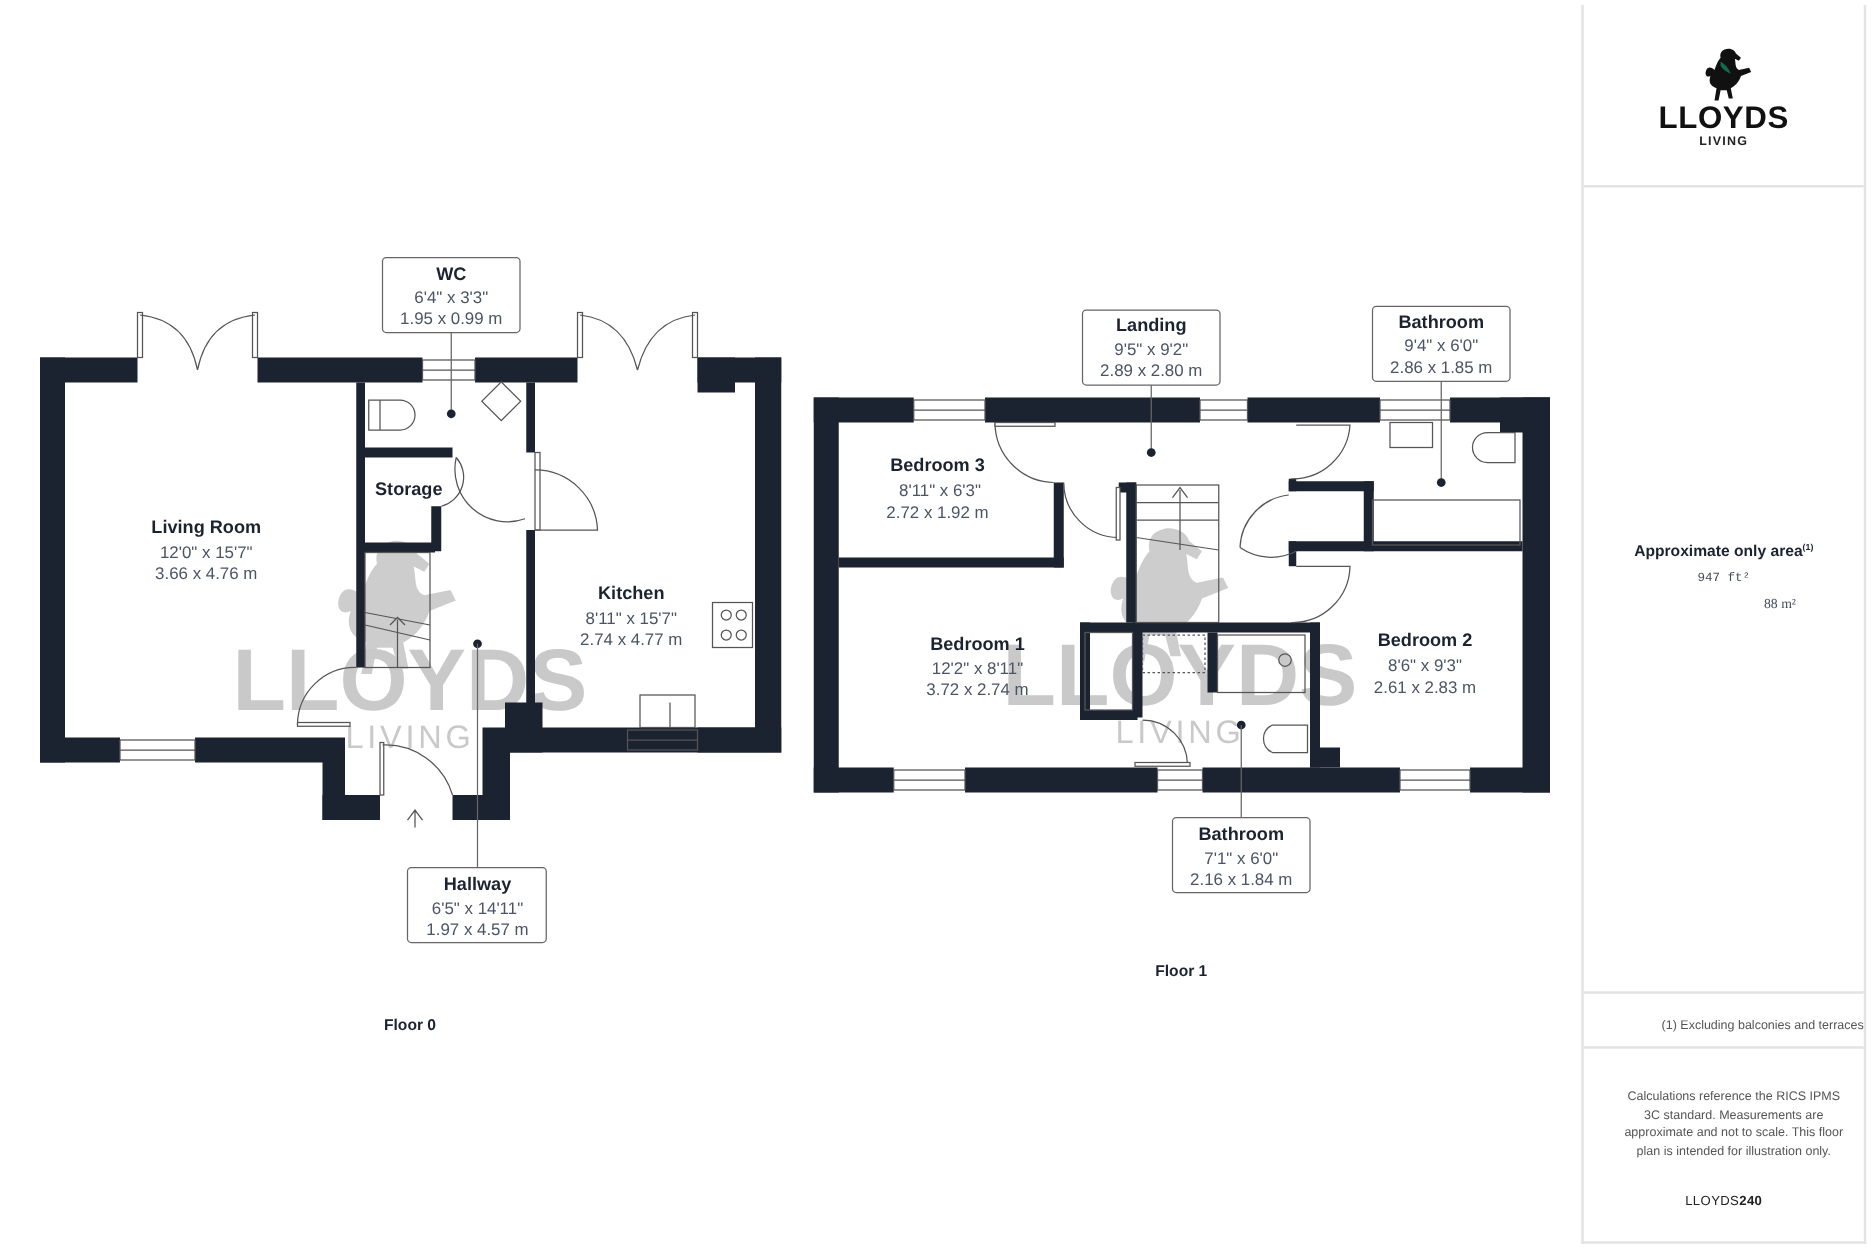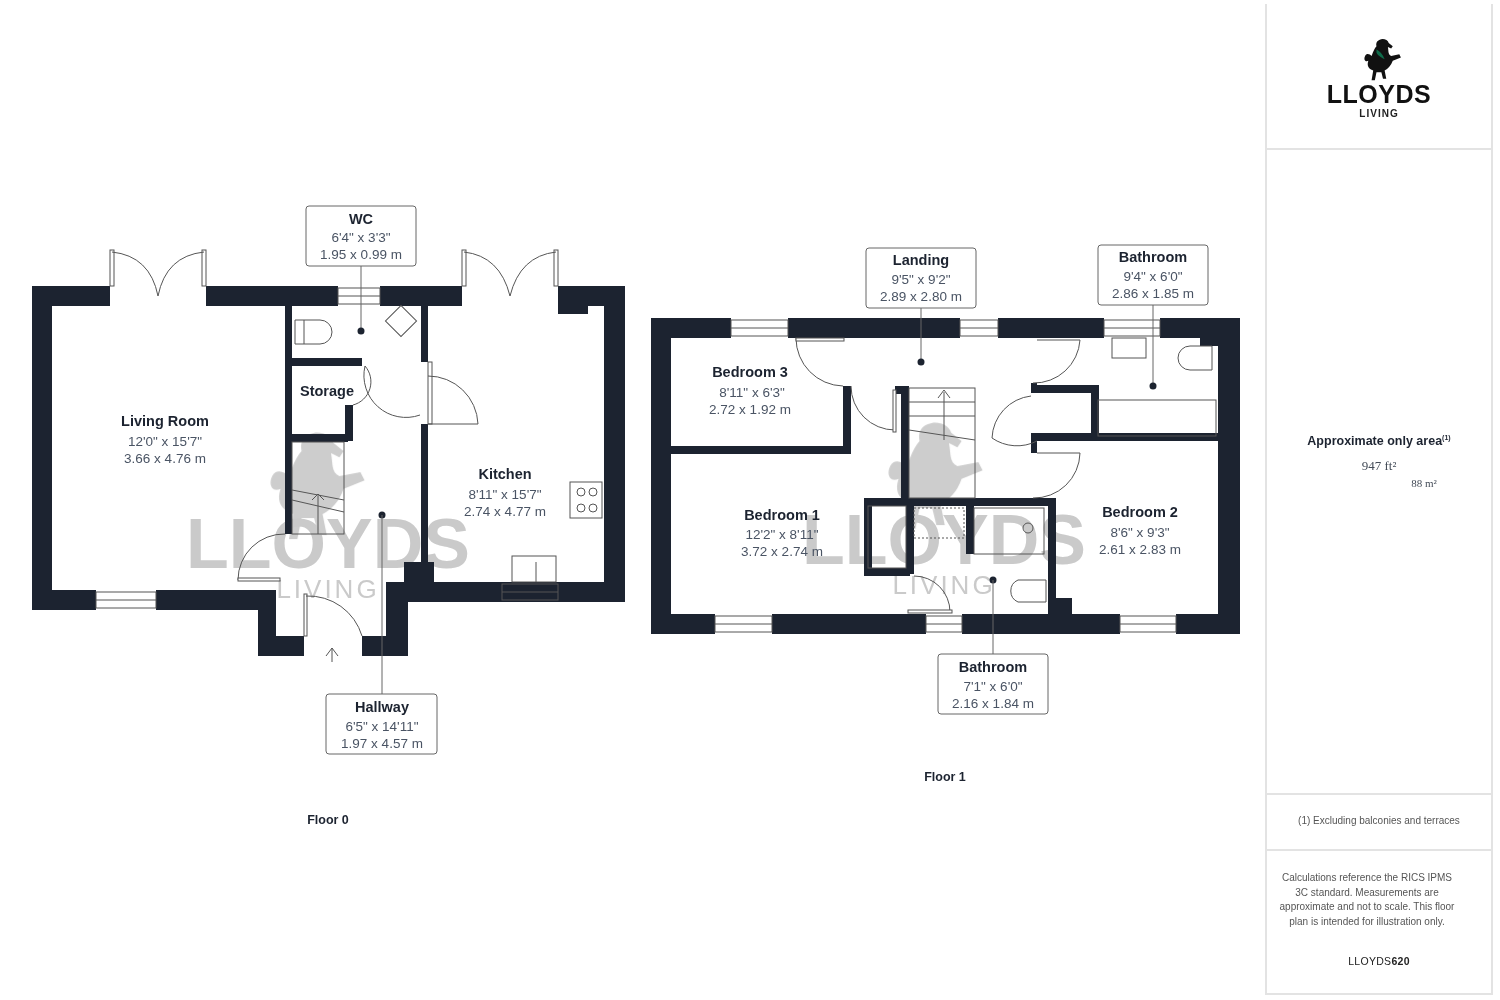--- a/index.html
+++ b/index.html
@@ -3,31 +3,31 @@
 <meta charset="utf-8">
 <style>
   html, body { margin: 0; padding: 0; background: #ffffff; }
   body { width: 1500px; height: 1000px; position: relative; overflow: hidden; font-family: "DejaVu Sans", sans-serif; color: #1c2330; }
   .plan-area { position: absolute; left: 0; top: 0; width: 1265px; height: 1000px; }
   .plan-svg { position: absolute; left: 0; top: 0; }
   .sidebar { position: absolute; left: 1265px; top: 4px; width: 228px; height: 991px; border-left: 2px solid #e3e3e3; border-right: 2px solid #e3e3e3; border-bottom: 2px solid #e3e3e3; box-sizing: border-box; }
   .sb-section { position: absolute; left: 0; width: 100%; border-bottom: 2px solid #e3e3e3; box-sizing: border-box; text-align: center; }
   .sb-logo { top: 0; height: 146px; }
   .sb-area { top: 146px; height: 645px; }
-  .sb-footnote { top: 791px; height: 56px; }
+  .sb-footnote { top: 791px; height: 44px; text-align: right; }
   .sb-disclaimer { top: 847px; height: 144px; border-bottom: none; }
   .logo-word { position: absolute; left: 0; width: 100%; top: 76px; font-family: "Liberation Sans", sans-serif; font-weight: bold; font-size: 25px; letter-spacing: 0.5px; color: #111; }
   .logo-sub { position: absolute; left: 0; width: 100%; top: 104px; font-family: "Liberation Sans", sans-serif; font-size: 10px; font-weight: bold; letter-spacing: 1px; color: #222; }
   .logo-horse { position: absolute; left: 86px; top: 34px; }
   .area-title { position: absolute; left: 0; width: 100%; top: 284px; font-family: "Liberation Sans", sans-serif; font-weight: bold; font-size: 12.5px; color: #1c2330; }
   .area-title sup { font-size: 7px; }
-  .area-ft { position: absolute; left: 0; width: 100%; top: 308px; font-size: 13px; color: #444c58; font-family: Liberation Serif, serif; }
+  .area-ft { position: absolute; left: 0; width: 100%; top: 308px; font-size: 10px; color: #444c58; font-family: Liberation Mono, monospace; }
   .area-m { position: absolute; left: 0; width: 100%; top: 327px; font-size: 11px; color: #444c58; font-family: Liberation Serif, serif; padding-left: 45px; }
   .footnote-text { position: absolute; left: 0; width: 100%; top: 20px; font-size: 10px; color: #555; font-family: "Liberation Sans", sans-serif; }
-  .disclaimer-text { position: absolute; left: 8px; width: 184px; top: 20px; font-size: 10px; line-height: 14.5px; color: #555; font-family: "Liberation Sans", sans-serif; }
+  .disclaimer-text { position: absolute; left: 28px; width: 184px; top: 20px; font-size: 10px; line-height: 14.5px; color: #555; font-family: "Liberation Sans", sans-serif; }
   .brand-mark { position: absolute; left: 0; width: 100%; top: 104px; font-size: 10.5px; color: #222; font-family: "Liberation Sans", sans-serif; letter-spacing: 0.3px; }
   .brand-mark b { font-weight: bold; }
   .room-name { font-family: "Liberation Sans", sans-serif; font-weight: bold; font-size: 14.5px; fill: #1c2330; }
   .room-dim { font-family: "Liberation Sans", sans-serif; font-size: 13.5px; fill: #4a5464; }
   .floor-label { font-family: "Liberation Sans", sans-serif; font-weight: bold; font-size: 12.5px; fill: #1c2330; }
   .wm-text { font-family: "Liberation Sans", sans-serif; font-weight: bold; fill: #c4c4c4; }
   .wm-sub { font-family: "Liberation Sans", sans-serif; fill: #c4c4c4; }
 </style>
 </head>
 <body>
@@ -300,15 +300,15 @@
   <div class="sb-section sb-area">
     <div class="area-title"><span>Approximate only area</span><sup>(1)</sup></div>
     <div class="area-ft">947 ft²</div>
     <div class="area-m">88 m²</div>
   </div>
   <div class="sb-section sb-footnote">
     <div class="footnote-text">(1) Excluding balconies and terraces</div>
   </div>
   <div class="sb-section sb-disclaimer">
     <div class="disclaimer-text">Calculations reference the RICS IPMS 3C standard. Measurements are approximate and not to scale. This floor plan is intended for illustration only.</div>
-    <div class="brand-mark"><span>LLOYDS</span><b>620</b></div>
+    <div class="brand-mark"><span>LLOYDS</span><b>240</b></div>
   </div>
 </div>
 
 </body></html>

